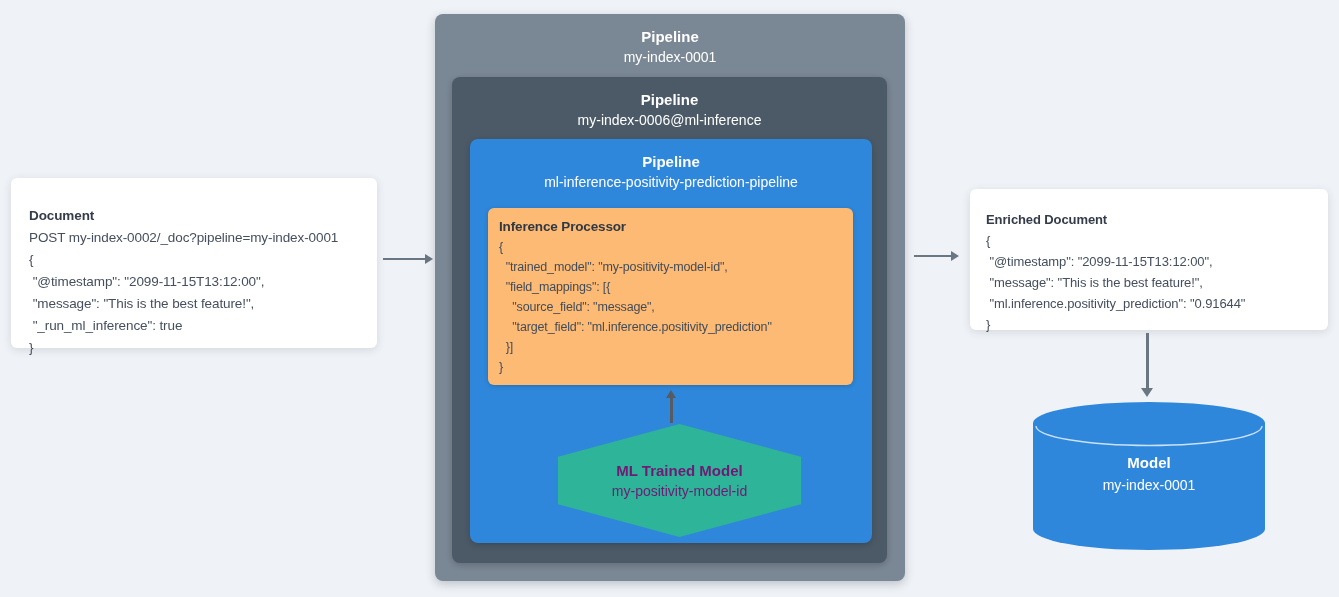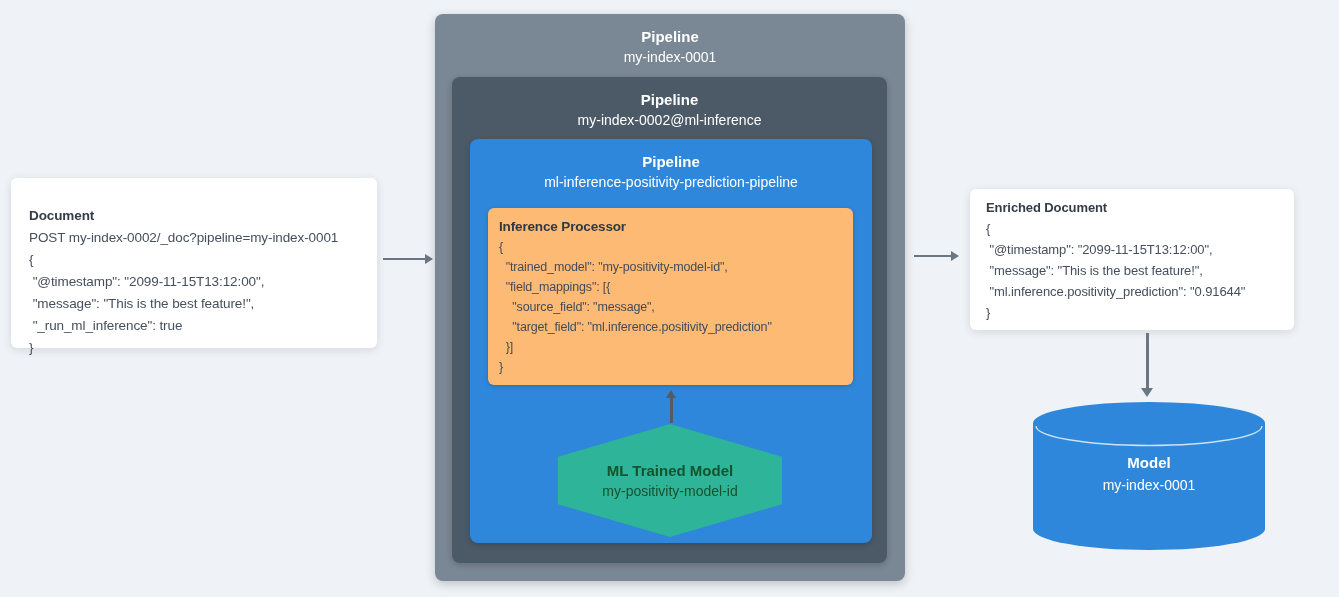--- a/index.html
+++ b/index.html
@@ -13,43 +13,43 @@
     background:#ffffff;border-radius:6px;
     box-shadow:0 2px 8px rgba(50,60,80,0.14);
     color:#454f5e;
   }
   .white-box .box-title{
     font-weight:bold;color:#343c49;
   }
   .code-line{white-space:pre;}
   .doc-box{left:11px;top:178px;width:366px;height:170px;padding:27px 0 0 18px;box-sizing:border-box;
     font-size:13.5px;line-height:22px;letter-spacing:-0.1px;}
-  .enriched-box{left:970px;top:189px;width:324px;height:141px;padding:8px 0 0 16px;box-sizing:border-box;
+  .enriched-box{left:970px;top:189px;width:358px;height:141px;padding:20px 0 0 16px;box-sizing:border-box;
     font-size:13px;line-height:21px;letter-spacing:-0.1px;}
   
   .pipe{border-radius:8px;box-sizing:border-box;}
   .pipe-outer{left:435px;top:14px;width:470px;height:567px;background:#7a8794;
     box-shadow:0 3px 10px rgba(40,50,70,0.25);}
   .pipe-mid{left:17px;top:63px;width:435px;height:486px;background:#4c5a68;
     box-shadow:0 2px 6px rgba(0,0,0,0.20);}
   .pipe-inner{left:18px;top:62px;width:402px;height:404px;background:#2e87da;
     box-shadow:0 2px 6px rgba(0,0,0,0.20);}
   .pipe-header{position:absolute;left:0;right:0;top:12px;text-align:center;color:#ffffff;}
   .pipe-title{font-weight:bold;font-size:15px;line-height:21px;}
   .pipe-name{font-size:14px;line-height:21px;}
   
   .processor{left:18px;top:69px;width:365px;height:177px;background:#fdba74;border-radius:6px;
     box-shadow:0 1px 4px rgba(0,0,0,0.18);padding:9px 0 0 11px;box-sizing:border-box;
     color:#424c59;font-size:12.5px;line-height:20px;letter-spacing:-0.15px;}
   .processor .box-title{font-weight:bold;color:#303844;font-size:13.5px;}
   
-  .hexagon{left:558px;top:424px;width:224px;height:113px;background:#2eb498;
+  .hexagon{left:558px;top:424px;width:243px;height:113px;background:#2eb498;
     clip-path:polygon(50% 0%,100% 29%,100% 71%,50% 100%,0% 71%,0% 29%);
     display:flex;flex-direction:column;align-items:center;justify-content:center;
-    color:#14532d;text-align:center;}
+    color:#701a75;text-align:center;}
   .hex-title{font-weight:bold;font-size:15px;line-height:21px;}
   .hex-name{font-size:14px;line-height:21px;}
   
   .cylinder{left:1033px;top:402px;width:232px;height:149px;}
   .cyl-label{position:absolute;left:0;right:0;top:50px;text-align:center;color:#ffffff;}
   .cyl-title{font-weight:bold;font-size:15px;line-height:22px;}
   .cyl-name{font-size:14px;line-height:22px;}
   
   .arrow-h{display:flex;align-items:center;height:10px;}
   .arrow-h .shaft{flex:1;height:2px;background:#6b7683;}
@@ -86,21 +86,21 @@
 
   <div class="abs pipe pipe-outer">
     <div class="pipe-header">
       <div class="pipe-title">Pipeline</div>
       <div class="pipe-name">my-index-0001</div>
     </div>
 
     <div class="abs pipe pipe-mid">
       <div class="pipe-header">
         <div class="pipe-title">Pipeline</div>
-        <div class="pipe-name">my-index-0002@ml-inference</div>
+        <div class="pipe-name">my-index-0006@ml-inference</div>
       </div>
 
       <div class="abs pipe pipe-inner">
         <div class="pipe-header">
           <div class="pipe-title">Pipeline</div>
           <div class="pipe-name">ml-inference-positivity-prediction-pipeline</div>
         </div>
 
         <div class="abs processor">
           <div class="box-title">Inference Processor</div>

